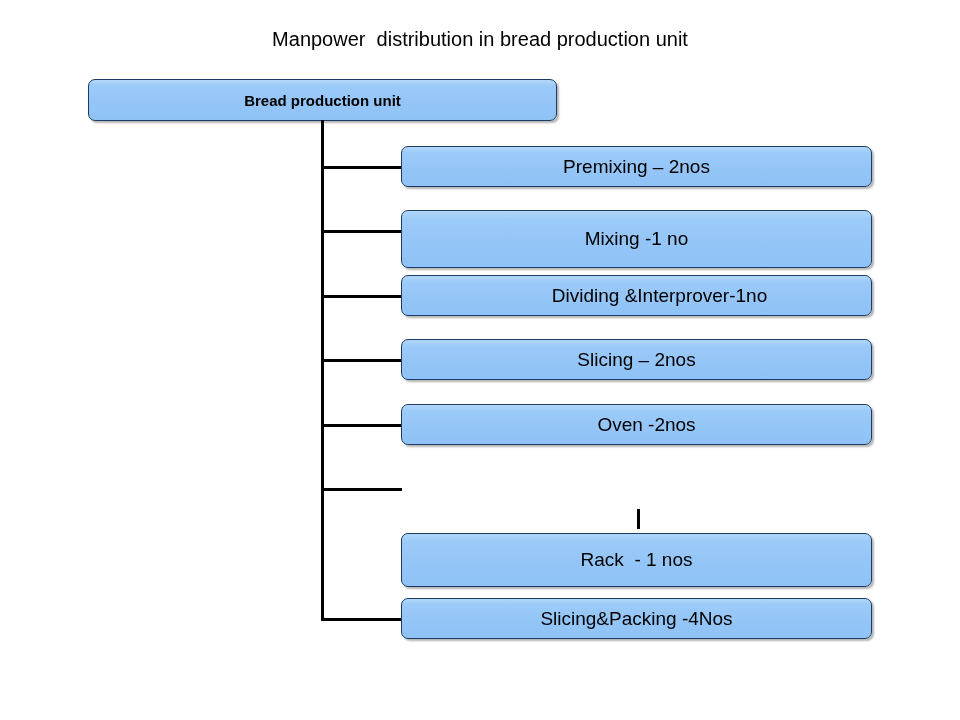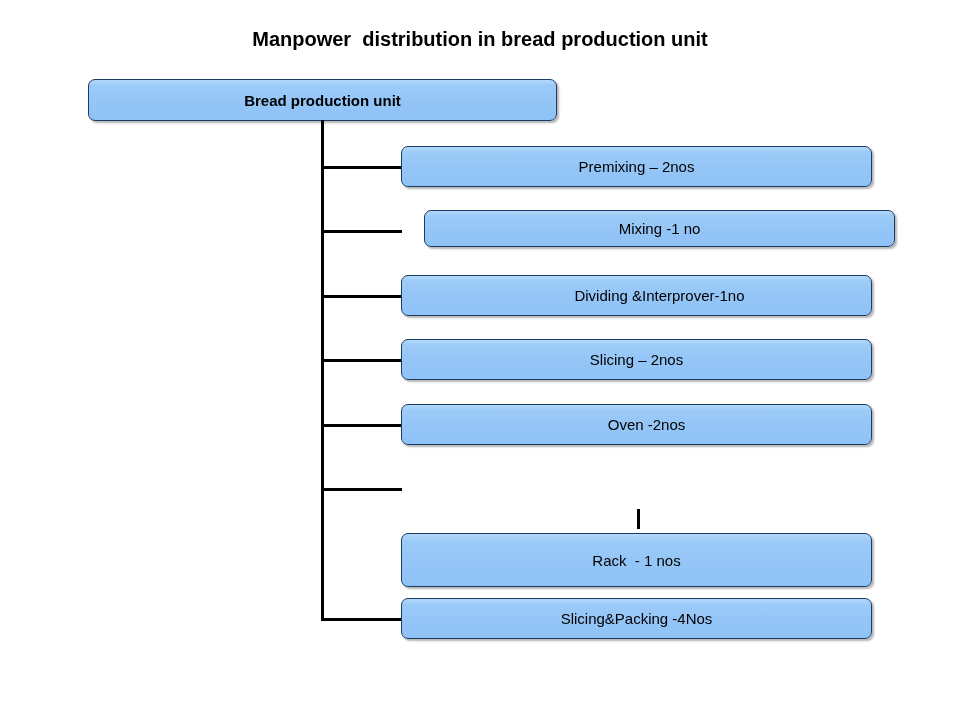--- a/index.html
+++ b/index.html
@@ -18,21 +18,21 @@
 
   
   #chart-title {
     position: absolute;
     left: 0;
     top: 28px;
     width: 960px;
     text-align: center;
     font-family: "Liberation Sans", sans-serif;
     font-size: 20px;
-    font-weight: bold;
+    font-weight: normal;
     color: #000000;
     white-space: pre;
     letter-spacing: 0px;
   }
 
   
   .conn {
     position: absolute;
     background: #000000;
   }
@@ -52,21 +52,21 @@
     justify-content: center;
     color: #000000;
     font-family: "Liberation Sans", sans-serif;
     white-space: pre;
   }
   .node-root {
     font-size: 15px;
     font-weight: bold;
   }
   .node-child {
-    font-size: 15px;
+    font-size: 19px;
     font-weight: normal;
   }
 </style>
 </head>
 <body>
 
 <div id="canvas">
 
   <div id="chart-title">Manpower  distribution in bread production unit</div>
 
@@ -83,21 +83,21 @@
   <div class="conn conn-h" style="left:321px; top:424px; width:81px;"></div>
   <div class="conn conn-h" style="left:321px; top:488px; width:81px;"></div>
   <div class="conn conn-h" style="left:321px; top:618px; width:81px;"></div>
 
   <div class="conn conn-v" style="left:637px; top:509px; height:20px;"></div>
 
   <div class="node node-child" style="left:401px; top:146px; width:471px; height:41px;">
     <span>Premixing – 2nos</span>
   </div>
 
-  <div class="node node-child" style="left:424px; top:210px; width:471px; height:37px;">
+  <div class="node node-child" style="left:401px; top:210px; width:471px; height:58px;">
     <span>Mixing -1 no</span>
   </div>
 
   <div class="node node-child" style="left:401px; top:275px; width:471px; height:41px;padding-left:46px;">
     <span>Dividing &amp;Interprover-1no</span>
   </div>
 
   <div class="node node-child" style="left:401px; top:339px; width:471px; height:41px;">
     <span>Slicing – 2nos</span>
   </div>

